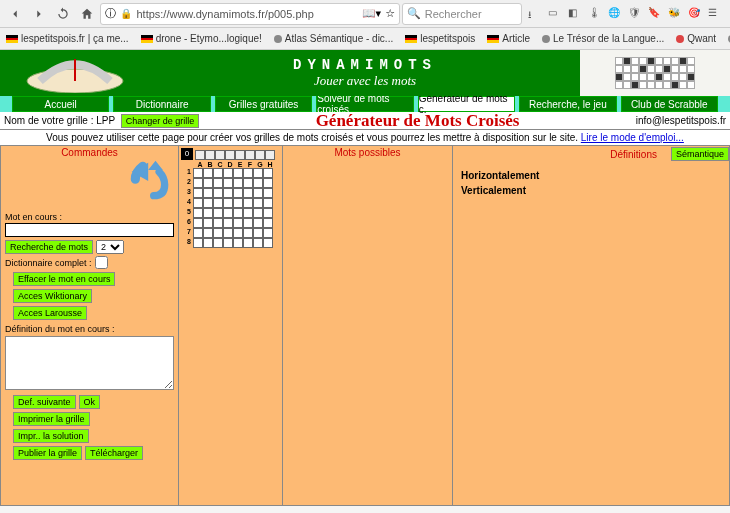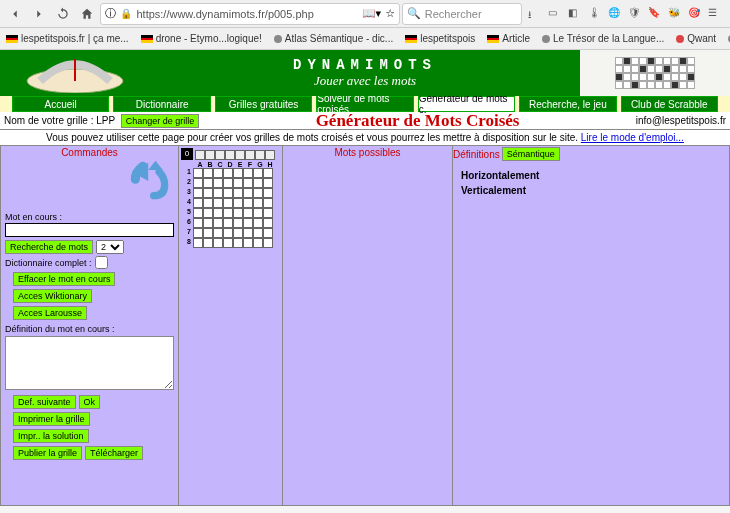--- a/index.html
+++ b/index.html
@@ -20,51 +20,51 @@
 .banner{height:46px;background:#008000;display:flex;align-items:center;justify-content:space-between;position:relative}
 .banner-left{width:150px;height:46px;background:#008000;position:relative;display:flex;align-items:center;justify-content:center}
 .banner-left svg{width:110px;height:40px}
 .banner-mid{flex:1;text-align:center;color:#fff}
 .banner-title{font-family:Liberation Mono, monospace;font-size:14px;letter-spacing:6px;font-weight:bold}
 .banner-sub{font-family:cursive;font-size:13px;font-style:italic}
 .banner-right{width:150px;height:46px;background:#f4f4f0;display:flex;align-items:center;justify-content:center}
 .cw-mini{display:grid;grid-template-columns:repeat(10,8px);grid-auto-rows:8px}
 .cw-mini div{border:0.5px solid #aaa;background:#fff}
 .cw-mini div.b{background:#333}
-.menu-bar{height:16px;background:#fef9c3;display:flex;gap:4px;padding:0 12px}
+.menu-bar{height:16px;background:#5eead4;display:flex;gap:4px;padding:0 12px}
 .menu-item{flex:1;background:#008000;color:#fff;font-size:10px;display:flex;align-items:center;justify-content:center;border:1px solid #0a0}
 .menu-item.active{background:#fff;color:#000}
 .row1{height:18px;background:#fff;border-bottom:1px solid #888;display:flex;align-items:center;padding:0 4px;font-size:10px}
 .green-btn{background:#7FFF00;border:1px solid #888;font-size:9px;padding:1px 4px;cursor:pointer}
 .page-title{flex:1;text-align:center;color:#c00;font-family:'Times New Roman',serif;font-size:17px;font-weight:bold}
 .email{font-size:10px}
 .intro{background:#fff;text-align:center;font-size:10px;padding:2px 0;border-bottom:1px solid #888}
 .intro a{color:#00d}
 .panels{display:flex;height:360px;border:1px solid #888;border-top:none}
-.panel{border-right:1px solid #888;background:#c4b5fd;display:flex;flex-direction:column}
+.panel{border-right:1px solid #888;background:#fdba74;display:flex;flex-direction:column}
 .p1{width:178px}
 .p2{width:104px}
 .p3{width:170px}
 .p4{flex:1;border-right:none}
 .panel-head{color:#c00;font-size:10px;text-align:center;padding:1px 0;font-weight:normal}
 .p1-body{padding:3px 4px;font-size:9px;position:relative}
 .undo-arrow{position:absolute;right:6px;top:0}
 .undo-arrow svg{width:44px;height:44px}
 .p1-body label{display:block;margin-top:50px}
 .p1-body input[type=text]{width:100%;border:1px solid #000;height:14px;margin:1px 0}
 .p1-body textarea{width:100%;height:54px;border:1px solid #888;margin-top:2px}
 .dic-row{display:flex;align-items:center;gap:3px;margin:2px 0}
 .btn-row{display:flex;gap:3px;margin:3px 8px;flex-wrap:wrap}
 .grid-wrap{padding:2px}
 .col-labels{display:flex;margin-left:0}
 .col-labels .spacer{width:14px}
 .col-labels .lbl{width:10px;font-size:7px;text-align:center;font-weight:bold}
 .p4-body{padding:4px 8px;font-size:10px}
 .p4-body .sec{font-weight:bold;margin:4px 0}
-.p4 .panel-head{display:flex;align-items:center;justify-content:flex-start;gap:2px}
+.p4 .panel-head{display:flex;align-items:center;justify-content:flex-end;gap:14px}
 </style>
 </head>
 <body>
 
 <div class="browser-bar">
   <div class="nav-btn">
       <svg viewBox="0 0 24 24">
         <path fill="currentColor" d="M15 18l-6-6 6-6v12z"></path>
       </svg>
     </div>

